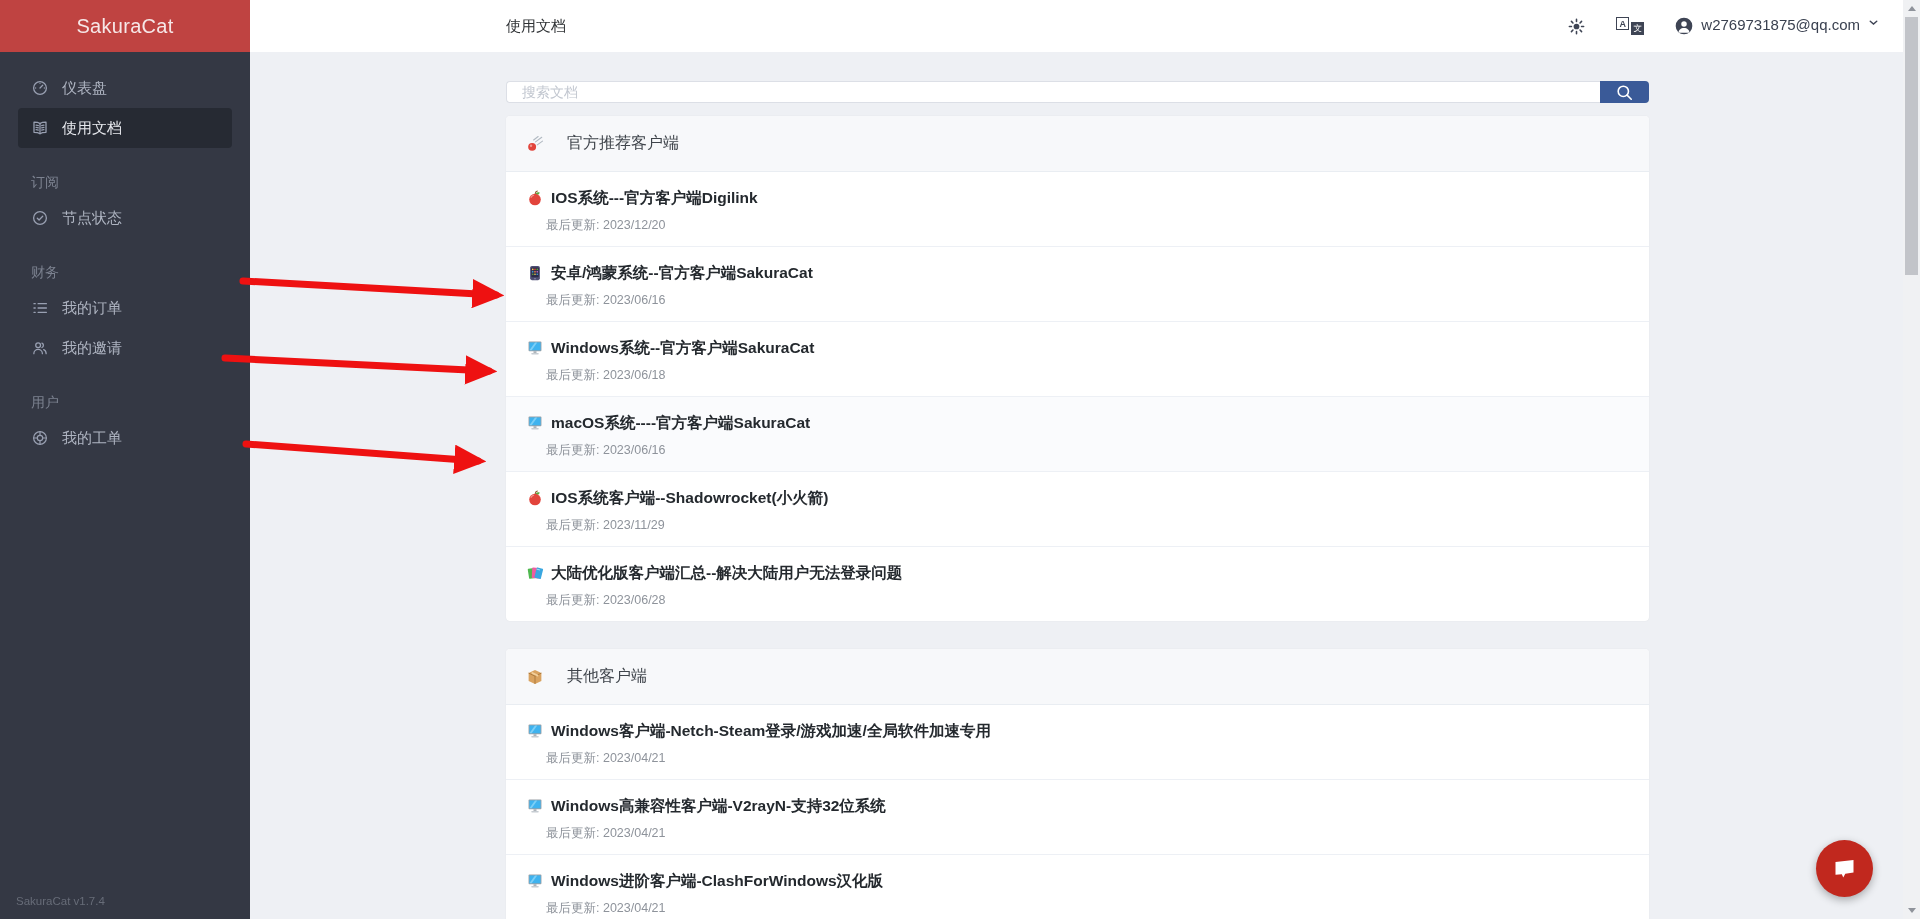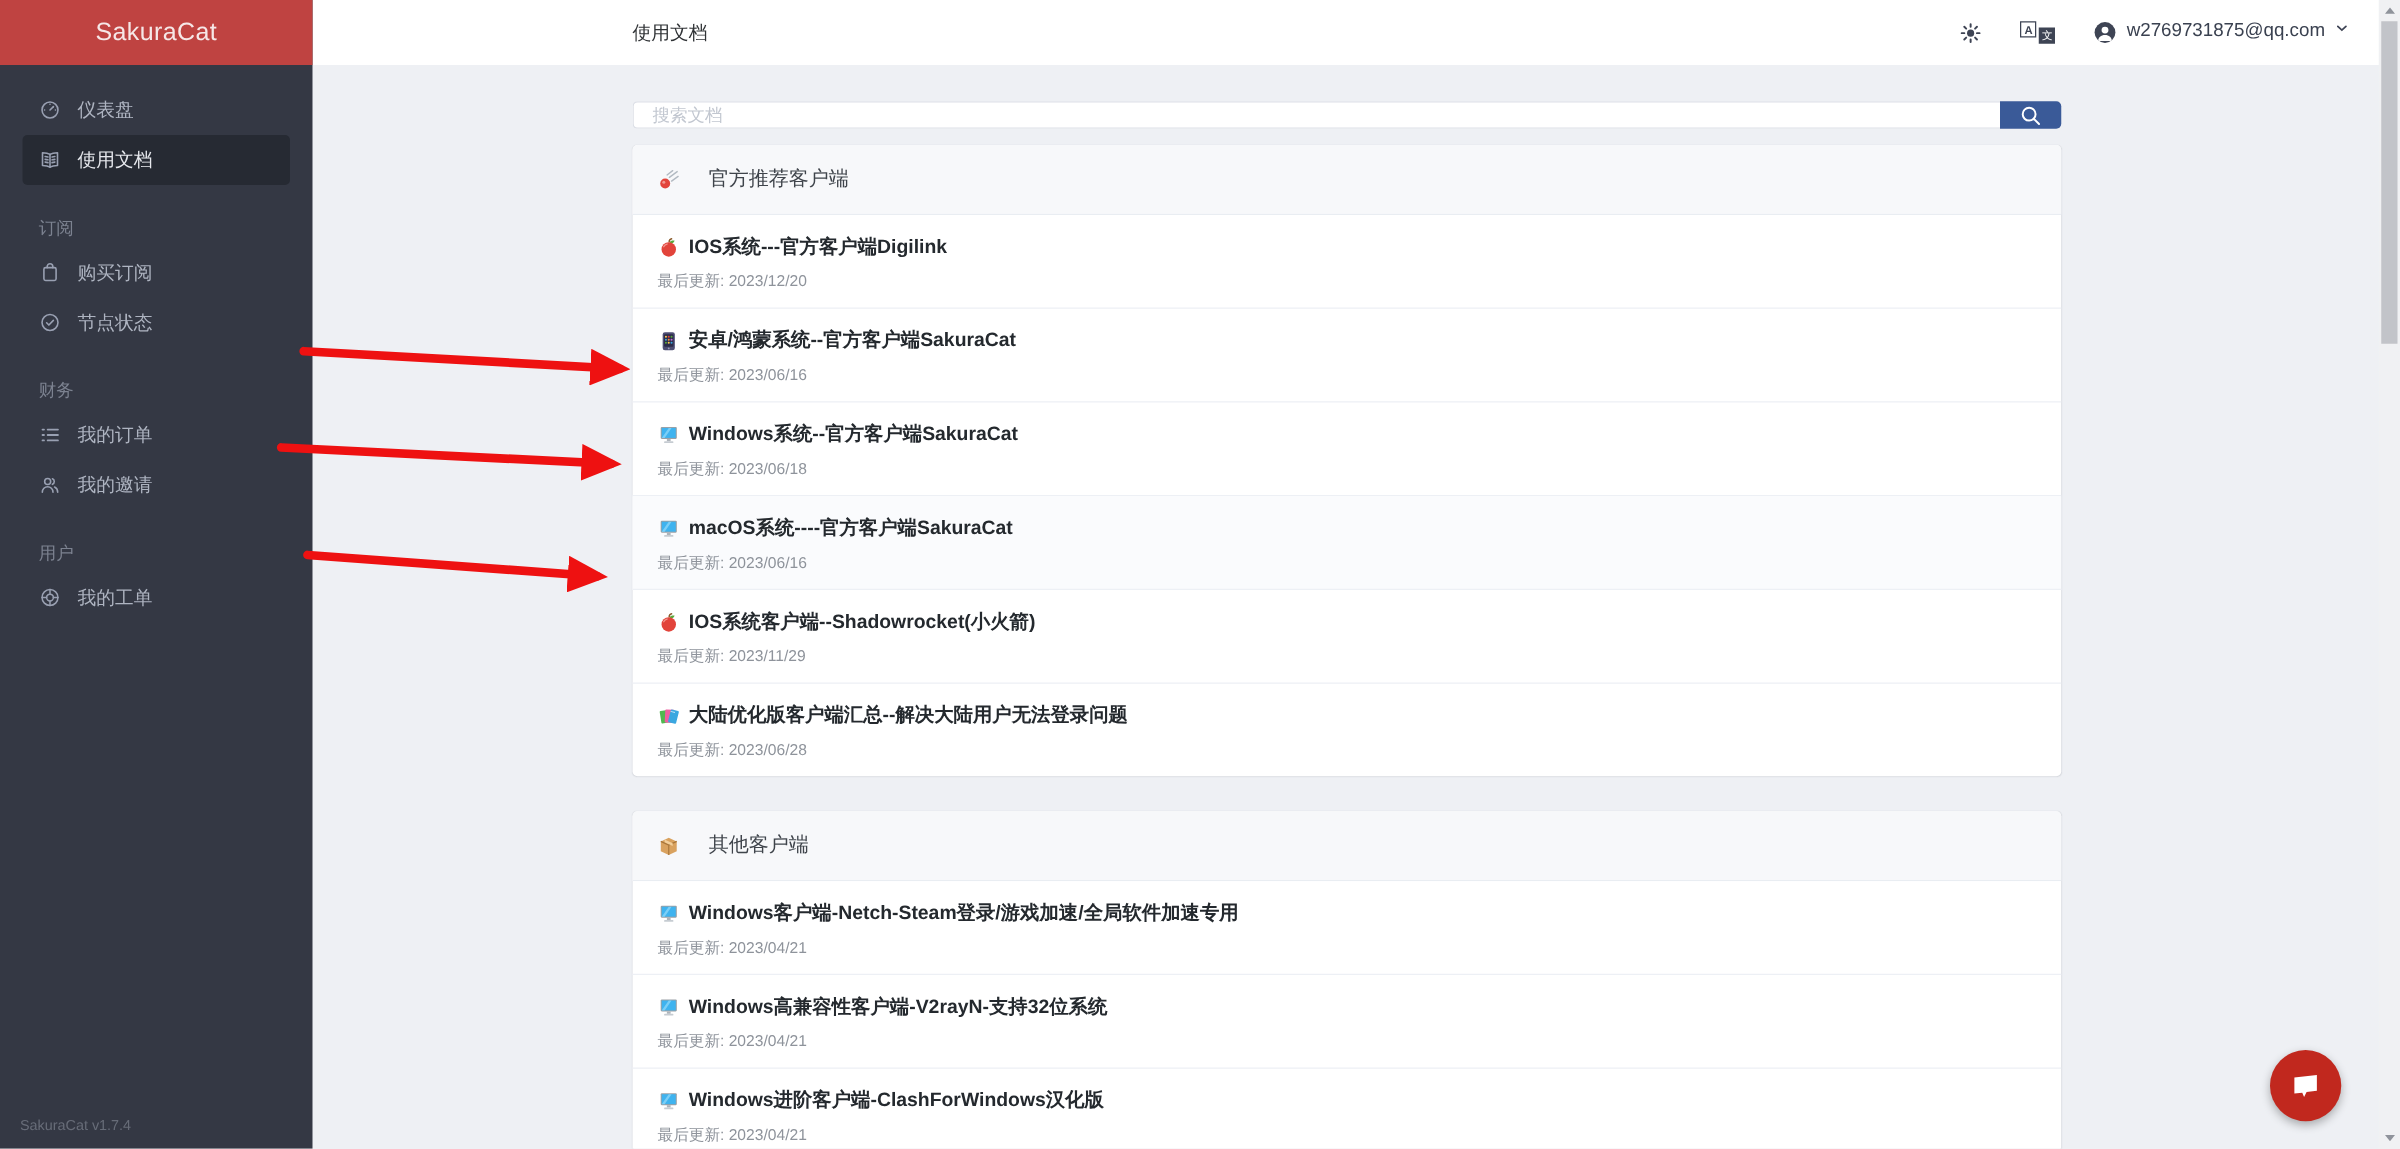--- a/index.html
+++ b/index.html
@@ -42,21 +42,21 @@
   .search-btn svg { width:19px; height:19px; }
 
   .doc-card { width:1143px; background:#fff; border-radius:4px; margin-bottom:28px; box-shadow:0 0 1px rgba(30,40,60,.12); }
   .card-header { height:56px; background:#f7f8fa; border-bottom:1px solid #e9edf2; border-radius:4px 4px 0 0; display:flex; align-items:center; gap:23px; padding:0 20px; font-size:16px; color:#3f444b; }
   .card-header .icon, .doc-title .icon { width:18px; height:18px; display:inline-flex; flex:none; }
   .card-header .icon svg, .doc-title .icon svg { width:18px; height:18px; }
   .doc-row { padding:15px 20px 12px; border-bottom:1px solid #edf0f5; }
   .doc-row:last-child { border-bottom:none; }
   .doc-card:nth-child(1) .doc-row:nth-child(5) { background:#fafbfd; }
   .doc-title { display:flex; align-items:center; gap:7px; font-size:15.5px; font-weight:700; color:#24292e; line-height:22px; cursor:pointer;text-align:right; }
-  .doc-date { margin-top:8px; font-size:12.5px; color:#8e939b; line-height:17px; }
+  .doc-date { margin-top:8px; font-size:12.5px; color:#8e939b; line-height:17px;margin-left:20px; }
 
   
   .arrows { position:absolute; inset:0; width:1920px; height:919px; z-index:6; pointer-events:none; }
 
   
   .chat-fab { position:absolute; left:1816px; top:840px; width:57px; height:57px; border-radius:50%; background:#c1281e; display:flex; align-items:center; justify-content:center; box-shadow:0 3px 8px rgba(0,0,0,.3); cursor:pointer; z-index:7; }
   .chat-fab svg { width:27px; height:27px; }
 
   
   .scrollbar { position:absolute; right:0; top:0; width:17px; height:919px; background:#f0f1f3; z-index:8; }
@@ -88,29 +88,20 @@
           <span class="icon">
             <svg viewBox="0 0 24 24" fill="none" stroke="currentColor" stroke-width="1.7" stroke-linecap="round" stroke-linejoin="round">
               <path d="M12 6C10 4.6 7.5 4.2 4 4.2v13.6c3.5 0 6 .4 8 1.8 2-1.4 4.5-1.8 8-1.8V4.2c-3.5 0-6 .4-8 1.8z"></path>
               <path d="M12 6v13.6"></path>
               <path d="M6.8 8.3c1.2.05 2.1.2 3 .5M6.8 11.3c1.2.05 2.1.2 3 .5M6.8 14.3c1.2.05 2.1.2 3 .5M17.2 8.3c-1.2.05-2.1.2-3 .5M17.2 11.3c-1.2.05-2.1.2-3 .5M17.2 14.3c-1.2.05-2.1.2-3 .5"></path>
             </svg>
           </span>
           <span>使用文档</span>
         </div>
         <div class="nav-section">订阅</div>
-        <div class="nav-item">
-          <span class="icon">
-            <svg viewBox="0 0 24 24" fill="none" stroke="currentColor" stroke-width="1.7" stroke-linecap="round" stroke-linejoin="round">
-              <rect x="5.5" y="6.8" width="13" height="13.7" rx="1.8"></rect>
-              <path d="M9 6.8V5.6a3 3 0 0 1 6 0v1.2"></path>
-            </svg>
-          </span>
-          <span>购买订阅</span>
-        </div>
         <div class="nav-item">
           <span class="icon">
             <svg viewBox="0 0 24 24" fill="none" stroke="currentColor" stroke-width="1.7" stroke-linecap="round" stroke-linejoin="round">
               <circle cx="12" cy="12" r="8.5"></circle>
               <path d="M8.4 12.3l2.4 2.4 4.8-5"></path>
             </svg>
           </span>
           <span>节点状态</span>
         </div>
         <div class="nav-section">财务</div>

